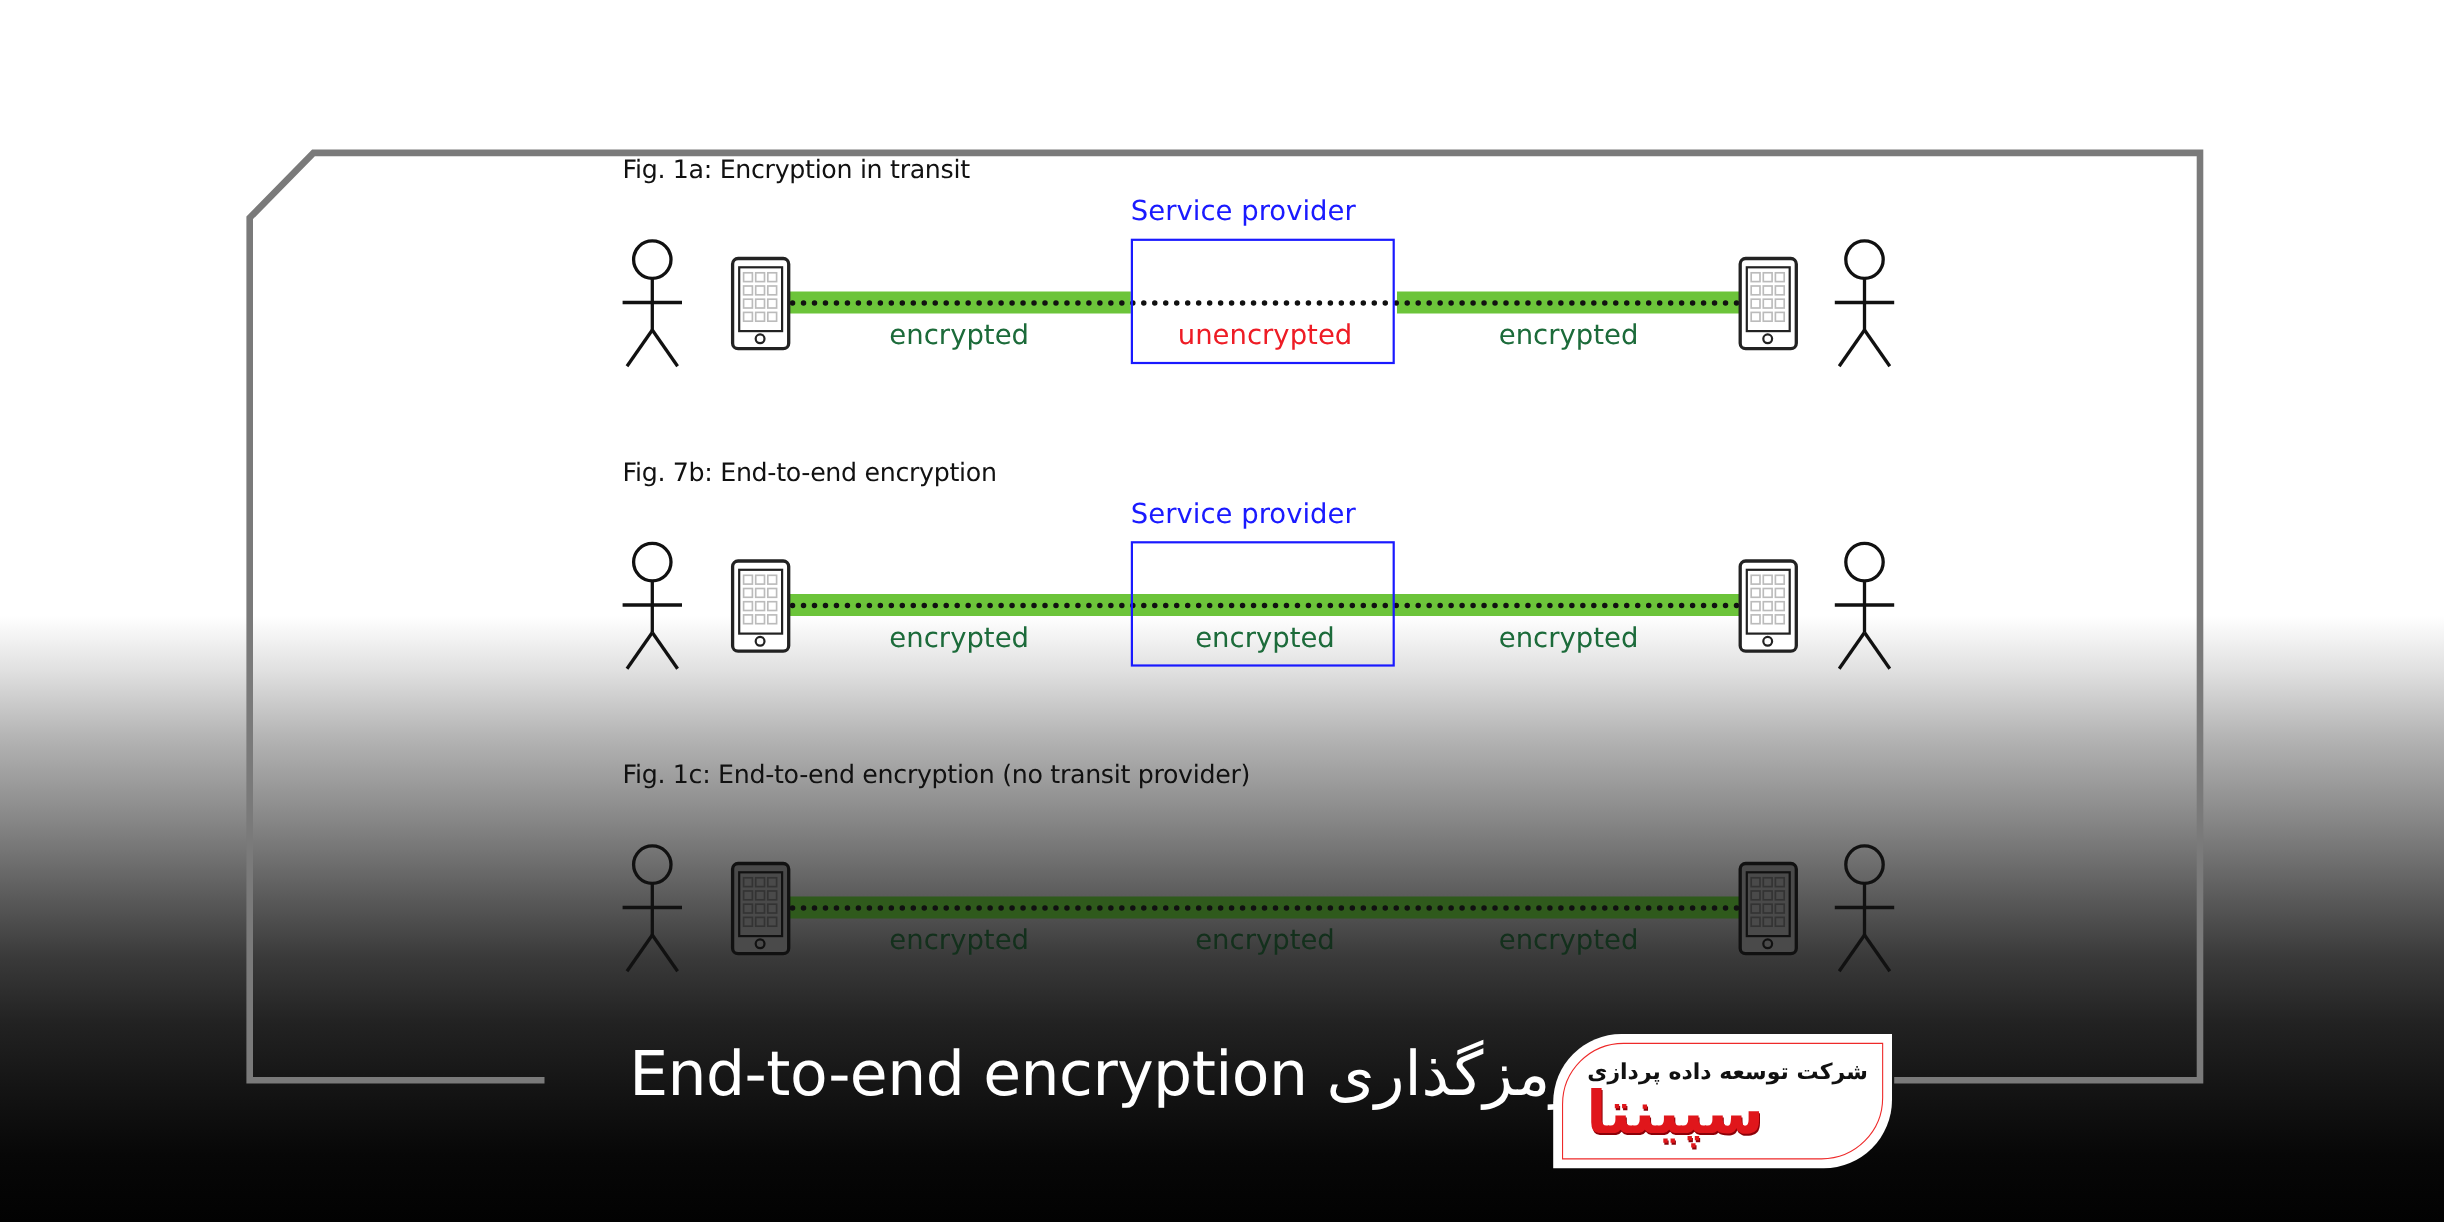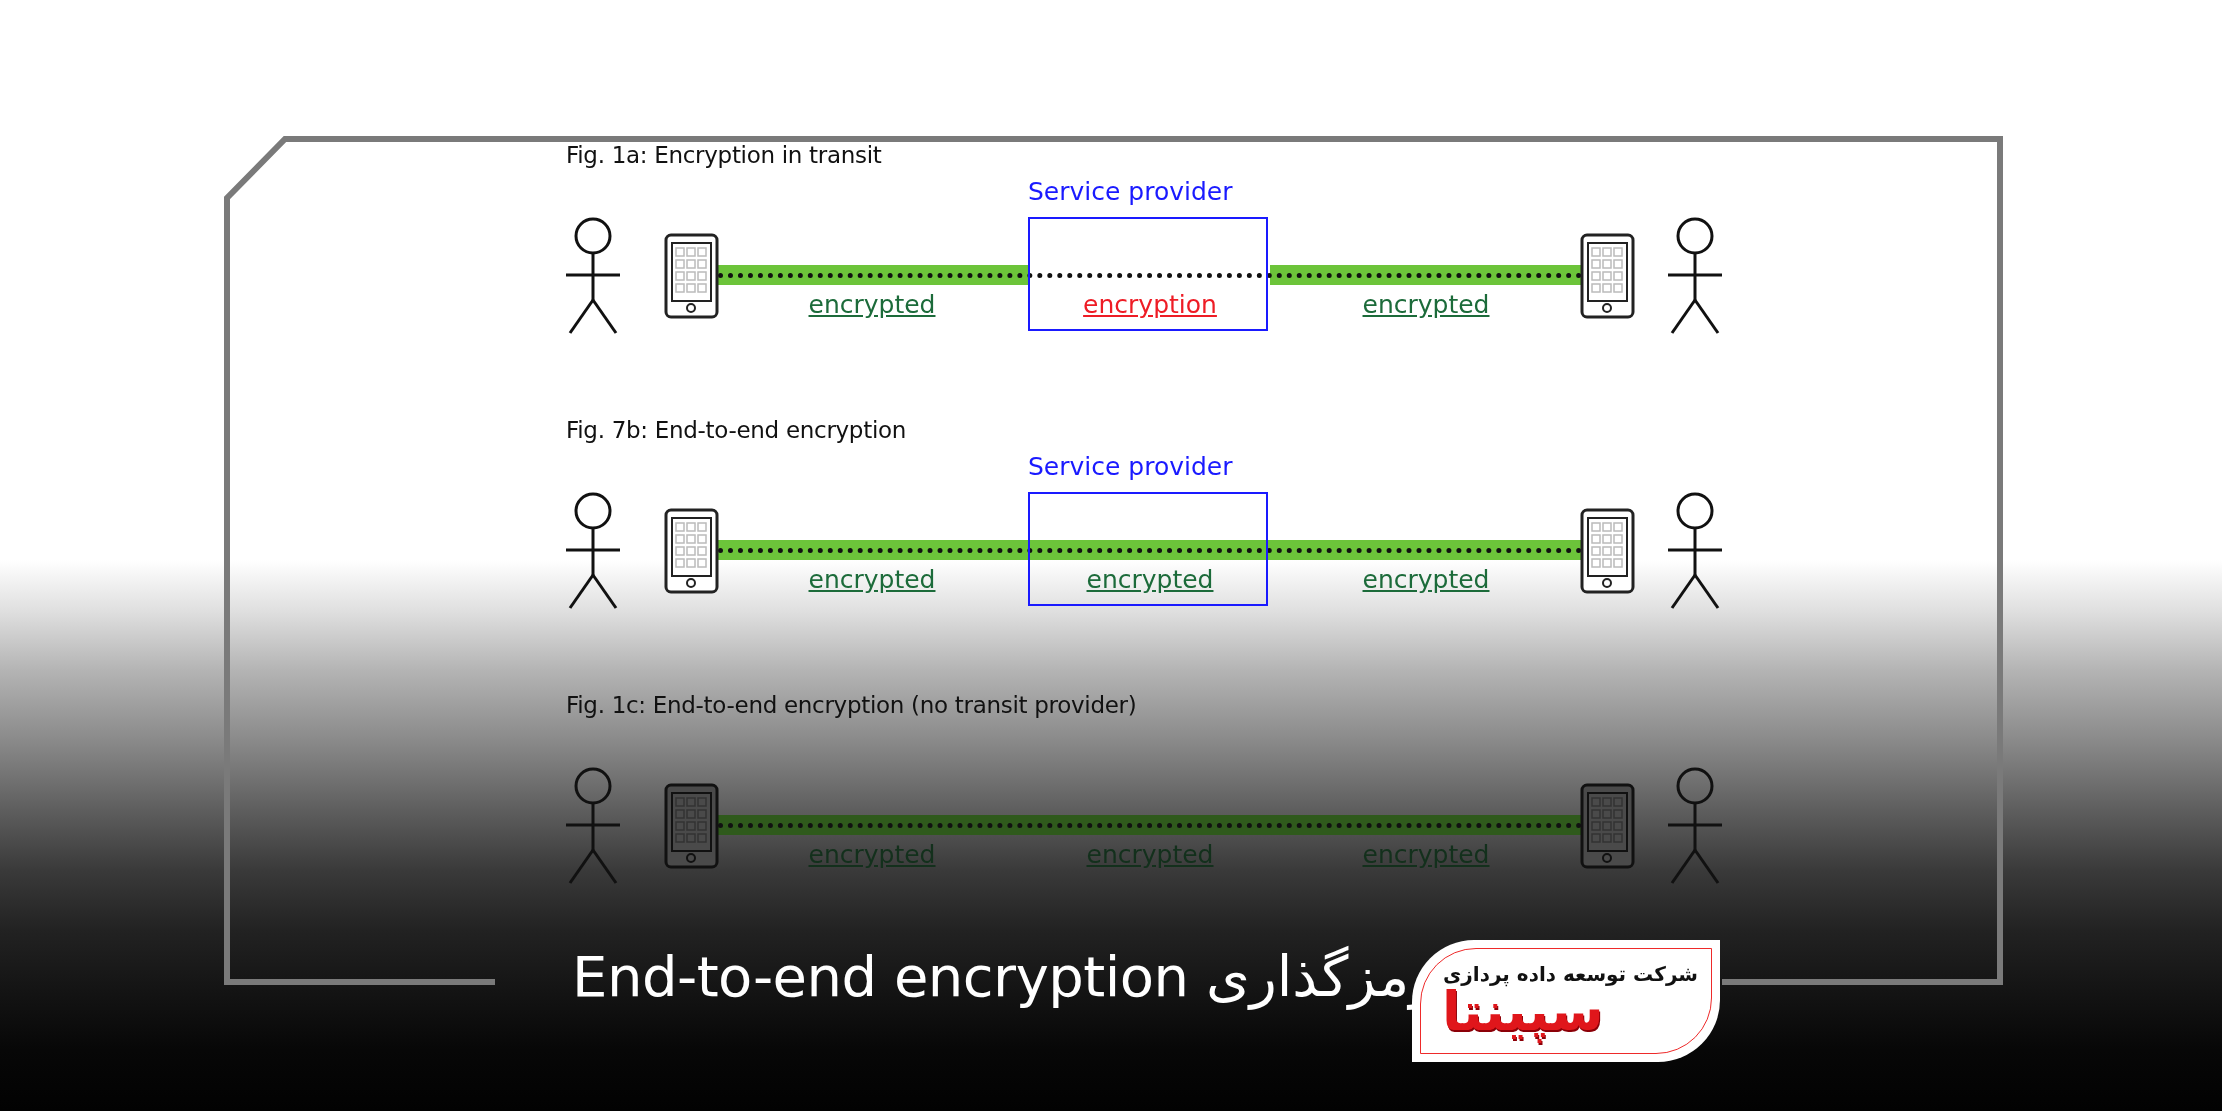--- a/index.html
+++ b/index.html
@@ -6,21 +6,21 @@
   body{width:2222px;height:1111px;position:relative;overflow:hidden;
     background:linear-gradient(to bottom,#ffffff 0px,#ffffff 560px,#e0e0e0 610px,#b4b4b4 670px,#8a8a8a 740px,#5e5e5e 810px,#3a3a3a 870px,#222 930px,#141414 990px,#070707 1050px,#020202 1111px);
     font-family:"DejaVu Sans","Liberation Sans",sans-serif;}
   .frame{position:absolute;left:0;top:0;}
   .fig-title{position:absolute;left:566px;font-size:23px;color:#111;white-space:nowrap;letter-spacing:-0.3px;}
   .row{position:absolute;left:0;top:0;width:2222px;height:260px;}
   .sp-label{position:absolute;left:1028px;width:190px;font-size:25px;color:#1a1aff;white-space:nowrap;}
   .sp-box{position:absolute;left:1028px;width:240px;height:114px;border:2px solid #1a1aff;box-sizing:border-box;}
   .bar{position:absolute;height:20px;background:#6cc43a;}
   .dots{position:absolute;height:0;border-top:5px dotted #111;}
-  .lbl{position:absolute;font-size:25px;color:#1c6b3a;white-space:nowrap;text-align:center;width:200px;text-decoration:underline;}
+  .lbl{position:absolute;font-size:25px;color:#1c6b3a;white-space:nowrap;text-align:center;width:200px;}
   .lbl.red{color:#ee1c25;}
   .dim .bar{background:#2f5a1c;}
   .dim .lbl{color:#13301c;}
   .caption{position:absolute;left:572px;top:944px;font-size:56px;color:#fff;white-space:nowrap;font-family:"DejaVu Sans",sans-serif;letter-spacing:-0.5px;}
   .logo{position:absolute;left:1412px;top:896px;width:308px;height:122px;background:#fff;border-radius:62px 0 62px 0;margin-top:44px;}
   .logo-inner{position:absolute;left:8px;top:8px;right:8px;bottom:8px;border:1.5px solid #ee2a2a;border-radius:56px 0 56px 0;}
   .logo-text{position:absolute;right:22px;top:22px;font-size:20px;font-weight:bold;color:#111;direction:rtl;white-space:nowrap;font-family:"DejaVu Sans",sans-serif;}
   .logo-mark{position:absolute;left:30px;top:40px;font-size:54px;font-weight:bold;color:#e0161b;direction:rtl;white-space:nowrap;font-family:"DejaVu Sans",sans-serif;text-shadow:1px 2px 0 #8c0008;}
 </style>
 </head>
@@ -31,21 +31,21 @@
 </svg>
 
 <div class="fig-title" style="top:142px">Fig. 1a: Encryption in transit</div>
 <div class="row" style="top:0">
   <div class="sp-label" style="top:177px">Service provider</div>
   <div class="bar" style="left:716px;top:265px;width:312px"></div>
   <div class="bar" style="left:1270px;top:265px;width:314px"></div>
   <div class="dots" style="left:718px;top:273px;width:864px"></div>
   <div class="sp-box" style="top:217px"></div>
   <div class="lbl" style="left:772px;top:290px">encrypted</div>
-  <div class="lbl red" style="left:1050px;top:290px">encryption</div>
+  <div class="lbl red" style="left:1050px;top:290px">unencrypted</div>
   <div class="lbl" style="left:1326px;top:290px">encrypted</div>
   <svg style="position:absolute;left:0;top:0" width="2222" height="350">
     <g stroke="#111" stroke-width="3" fill="none">
       <circle cx="593" cy="236" r="17"></circle>
         <line x1="593" y1="253" x2="593" y2="300"></line>
         <line x1="566" y1="275" x2="620" y2="275"></line>
         <line x1="593" y1="300" x2="570" y2="333"></line>
         <line x1="593" y1="300" x2="616" y2="333"></line>
     </g>
     <g>

